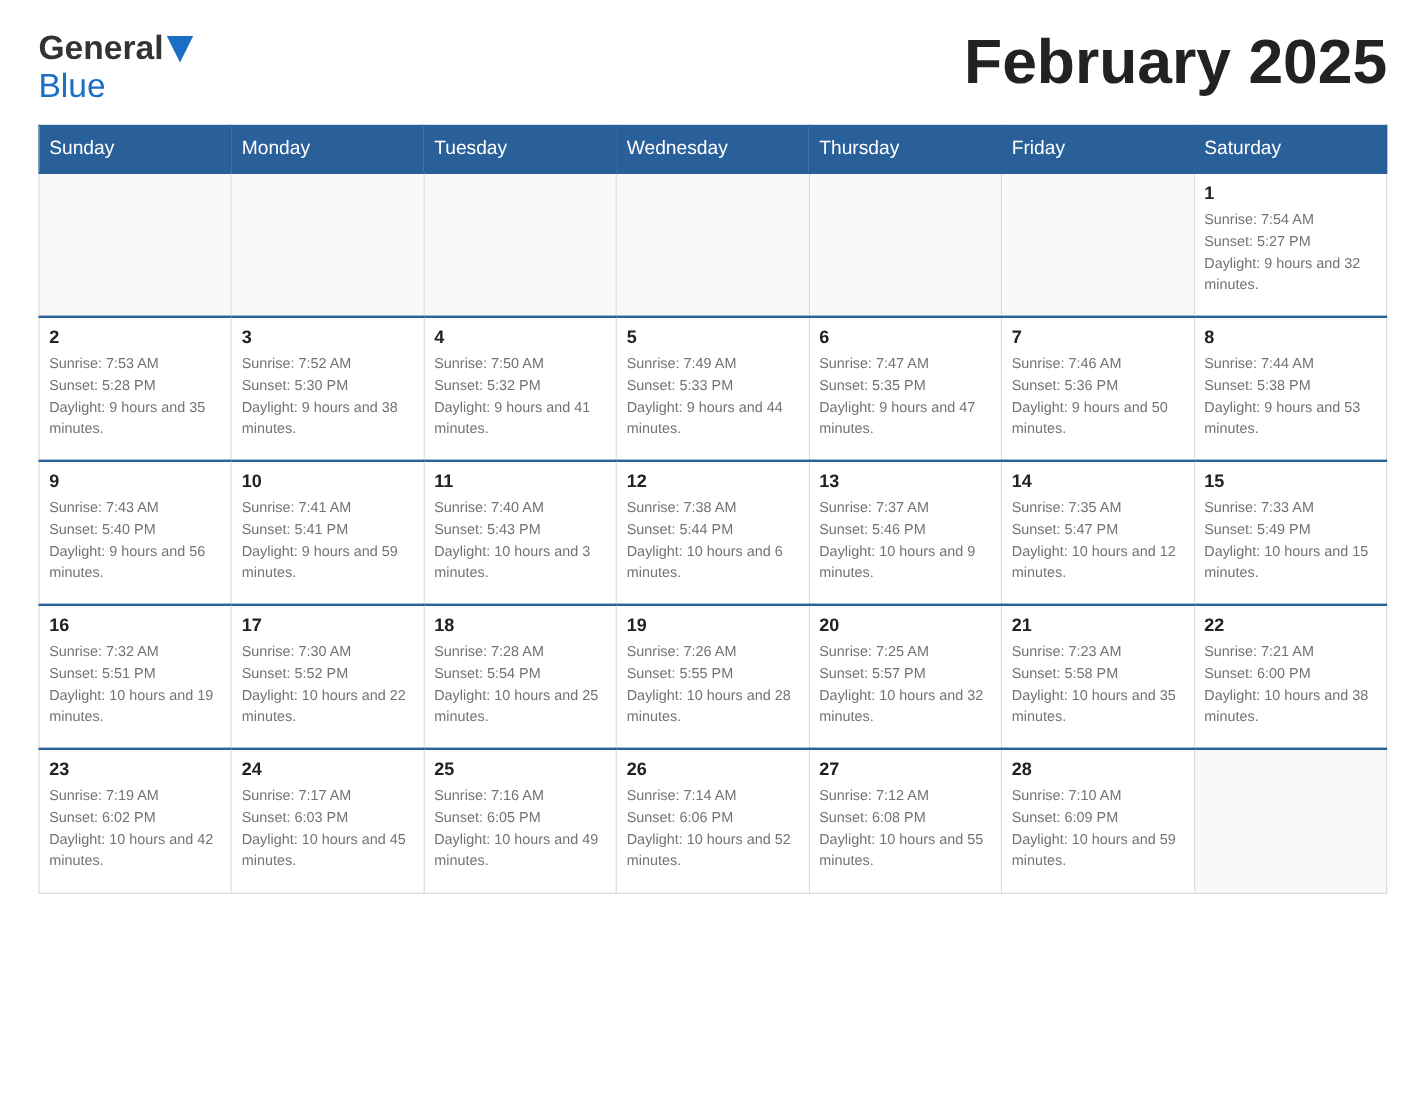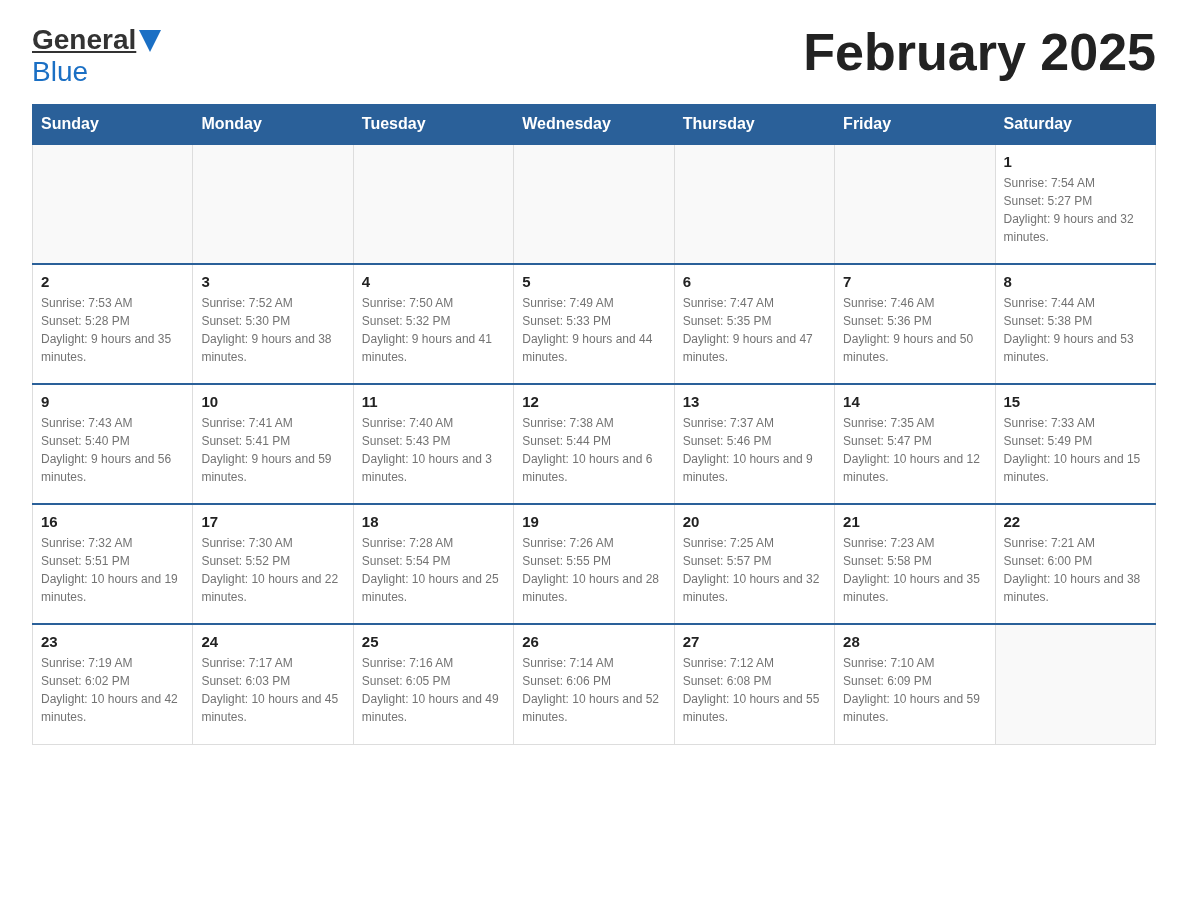--- a/index.html
+++ b/index.html
@@ -18,21 +18,20 @@
     }
     .logo {
       display: flex;
       align-items: center;
       gap: 0;
     }
     .logo-text-general {
       font-size: 28px;
       font-weight: bold;
       color: #333;
-      text-decoration: underline;
     }
     .logo-text-blue {
       font-size: 28px;
       font-weight: normal;
       color: #1a6fc4;
     }
     .logo-group {
       display: flex;
       flex-direction: column;
     }
@@ -56,21 +55,21 @@
     }
     .calendar-table {
       width: 100%;
       border-collapse: collapse;
       table-layout: fixed;
     }
     .calendar-table thead th {
       background-color: #2a6099;
       color: #fff;
       font-size: 16px;
-      font-weight: bold;
+      font-weight: normal;
       padding: 10px 8px;
       text-align: left;
       border: 1px solid #2a6099;
     }
     .calendar-table tbody td {
       border: 1px solid #ccc;
       vertical-align: top;
       padding: 8px;
       min-height: 100px;
       height: 120px;

